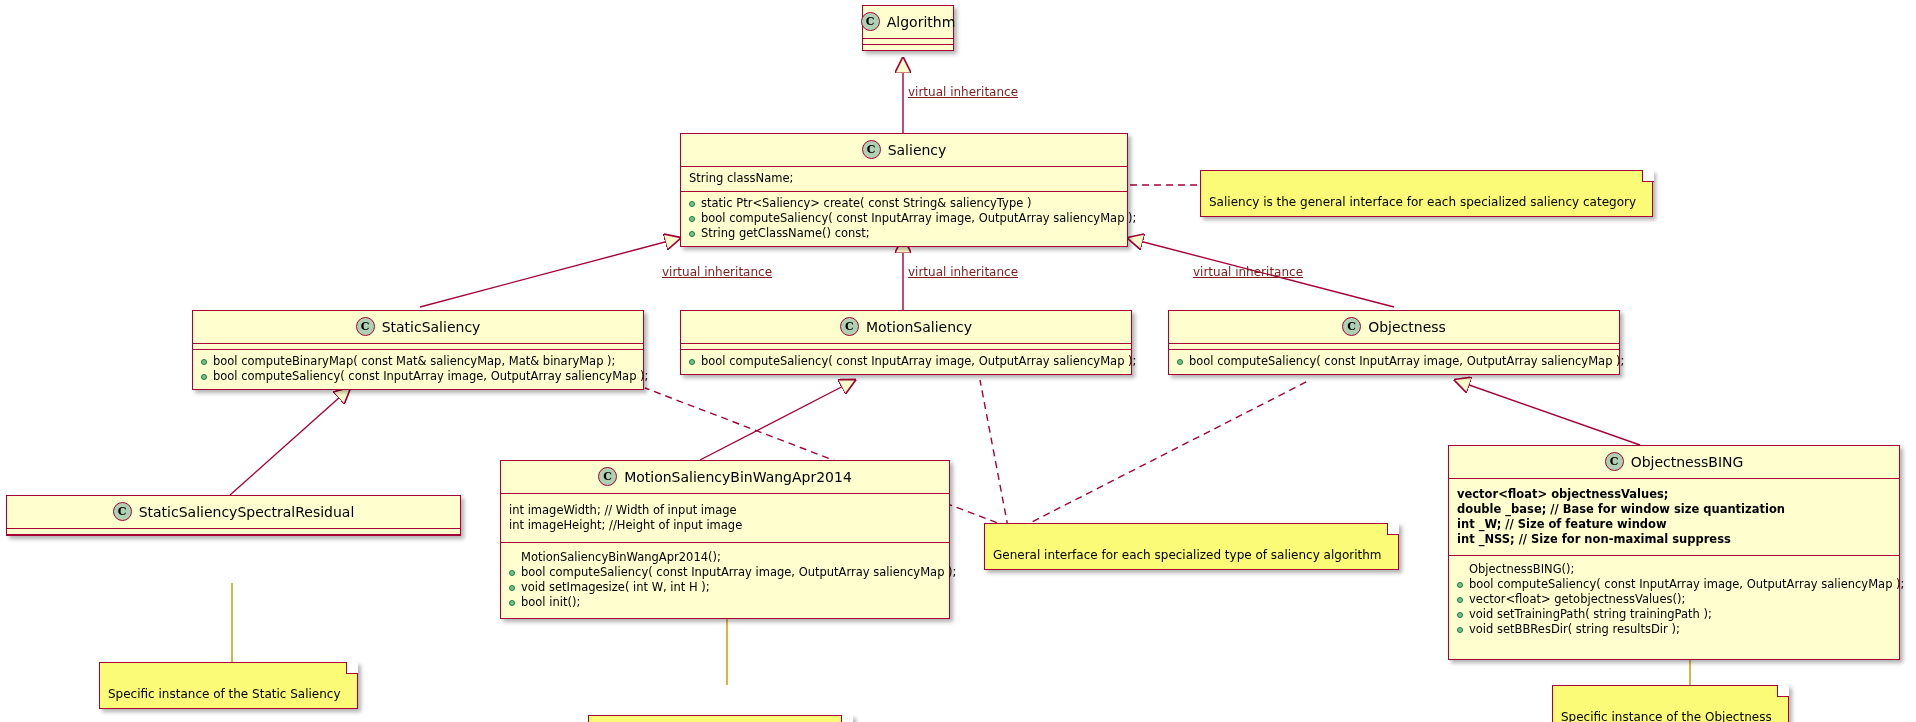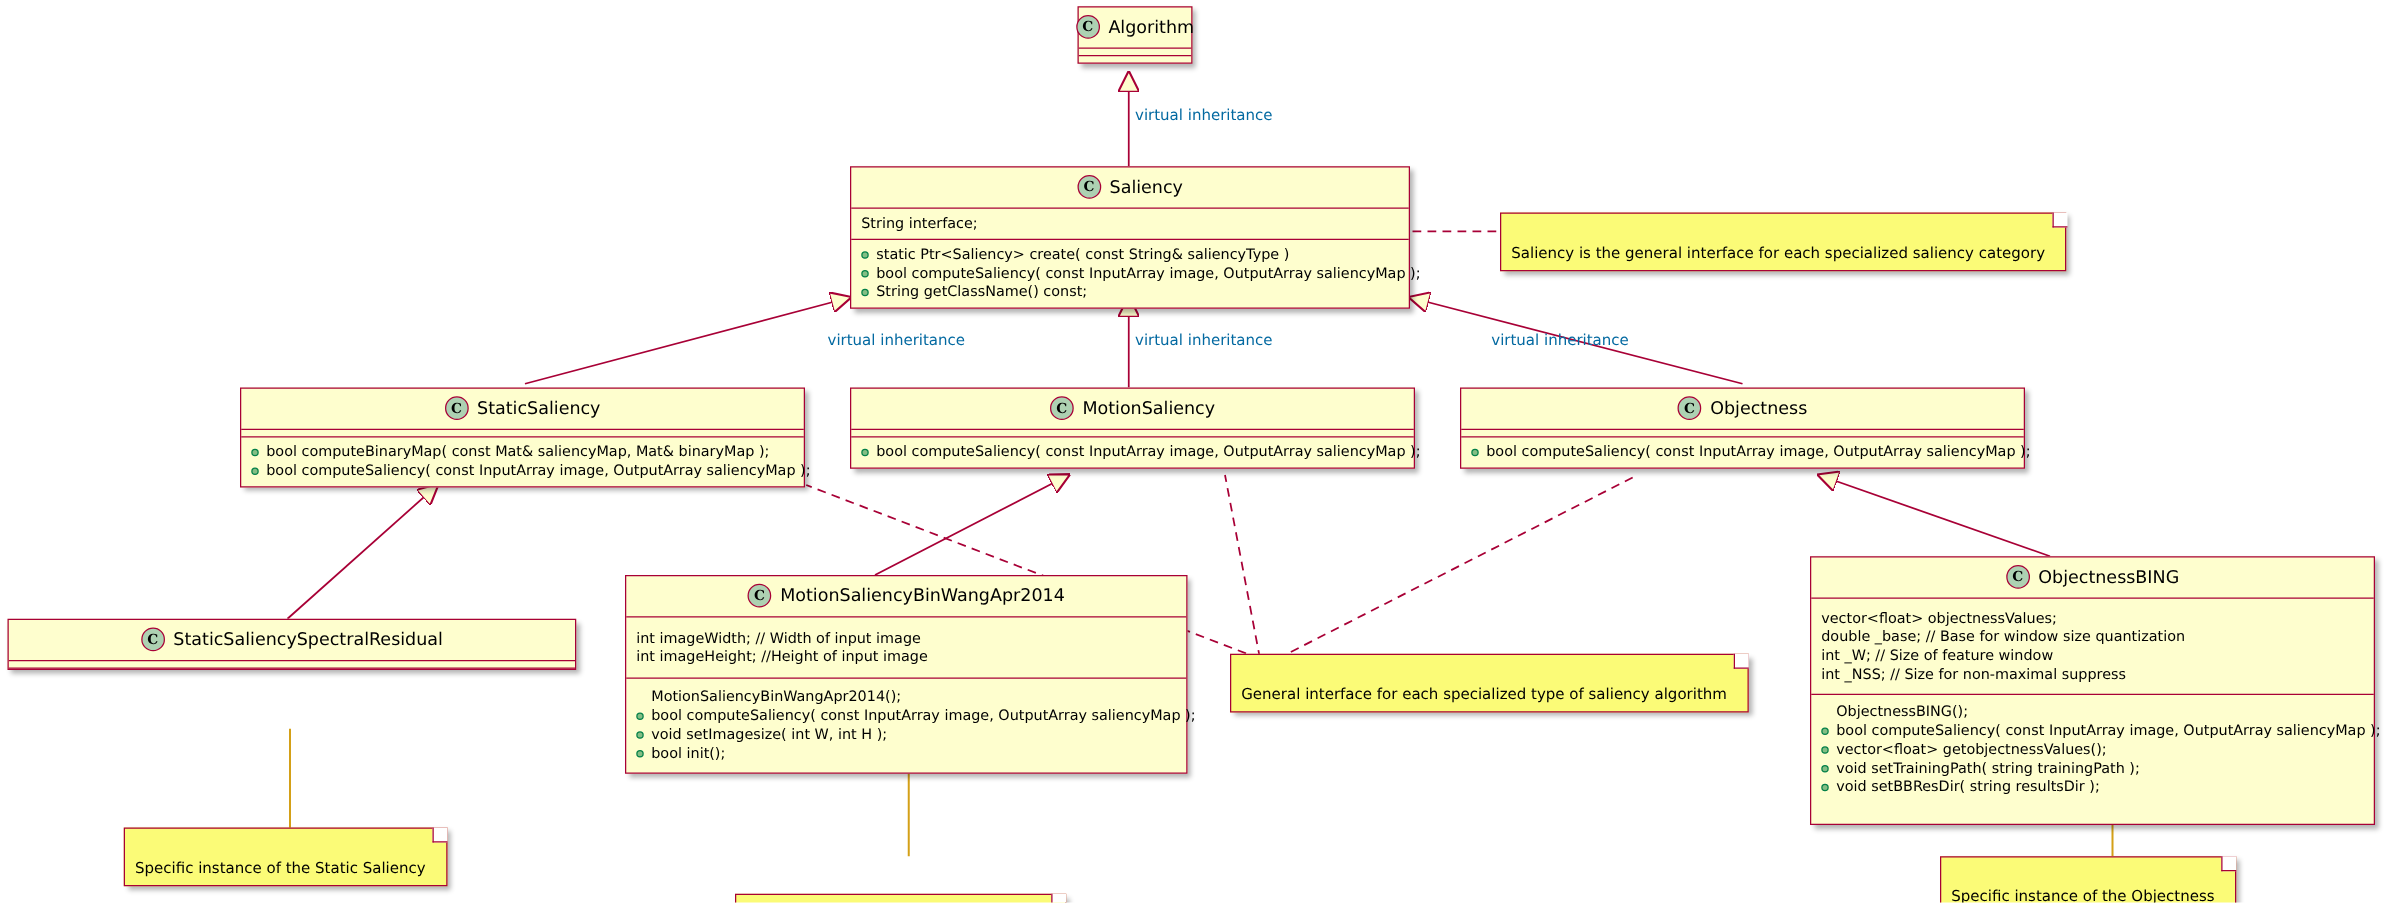--- a/index.html
+++ b/index.html
@@ -120,23 +120,24 @@
     height: 11px;
     background: #ffffff;
     border-left: 1.5px solid #A80036;
     border-bottom: 1.5px solid #A80036;
   }
 
   
   .edge-label {
     position: absolute;
     font-size: 12px;
-    color: #0369a1;
+    color: #7f1d1d;
     white-space: nowrap;
     background: transparent;
+    text-decoration: underline;
   }
 </style>
 </head>
 <body>
 
 <div id="canvas">
 
   <svg id="edges" viewBox="0 0 1916 722" width="1916" height="722" xmlns="http://www.w3.org/2000/svg">
     <defs>
       <marker id="hollowTri" viewBox="0 0 12 12" refX="11" refY="6" markerWidth="12" markerHeight="12" orient="auto-start-reverse">
@@ -194,21 +195,21 @@
     <div class="uml-compartment empty"></div>
   </div>
 
   <div class="uml-class" style="left:680px; top:133px; width:448px;">
     <div class="uml-title">
       <span class="class-circle">C</span>
       <span>Saliency</span>
     </div>
     <div class="uml-sep"></div>
     <div class="uml-compartment">
-      <span class="member field">String interface;</span>
+      <span class="member field">String className;</span>
     </div>
     <div class="uml-sep"></div>
     <div class="uml-compartment">
       <span class="member pub">static Ptr&lt;Saliency&gt; create( const String&amp; saliencyType )</span>
       <span class="member pub">bool computeSaliency( const InputArray image, OutputArray saliencyMap );</span>
       <span class="member pub">String getClassName() const;</span>
     </div>
   </div>
 
   <div class="uml-class" style="left:192px; top:310px; width:452px;">
@@ -279,21 +280,21 @@
       <span class="member pub">bool init();</span>
     </div>
   </div>
 
   <div class="uml-class" style="left:1448px; top:445px; width:452px;">
     <div class="uml-title">
       <span class="class-circle">C</span>
       <span>ObjectnessBING</span>
     </div>
     <div class="uml-sep"></div>
-    <div class="uml-compartment" style="padding-top:8px;padding-bottom:8px;">
+    <div class="uml-compartment" style="padding-top:8px;padding-bottom:8px;font-weight:bold;">
       <span class="member field">vector&lt;float&gt; objectnessValues;</span>
       <span class="member field">double _base;  // Base for window size quantization</span>
       <span class="member field">int _W;          // Size of feature window</span>
       <span class="member field">int _NSS;       // Size for non-maximal suppress</span>
     </div>
     <div class="uml-sep"></div>
     <div class="uml-compartment" style="padding-top:6px;padding-bottom:22px;">
       <span class="member plain">ObjectnessBING();</span>
       <span class="member pub">bool computeSaliency( const InputArray image, OutputArray saliencyMap );</span>
       <span class="member pub">vector&lt;float&gt; getobjectnessValues();</span>

